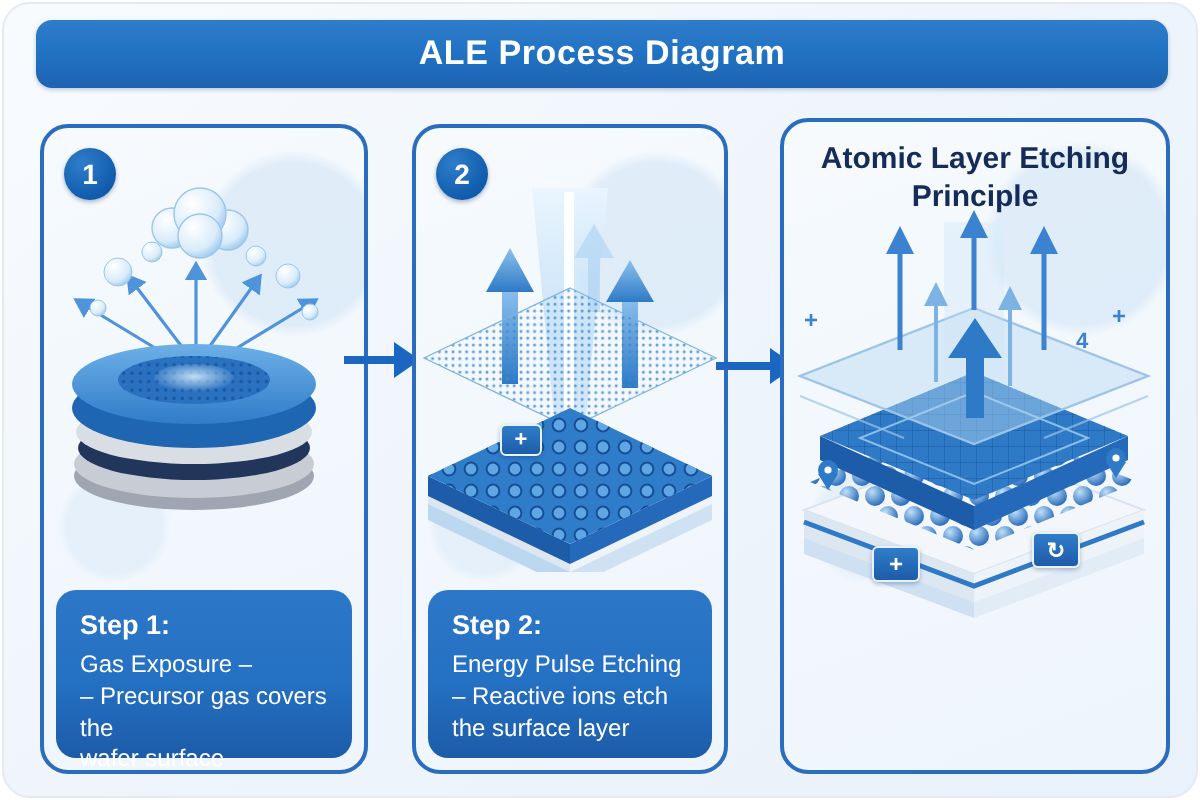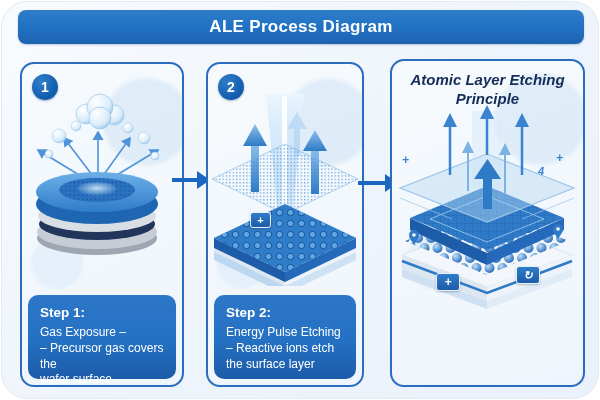--- a/index.html
+++ b/index.html
@@ -1,35 +1,35 @@
 <!DOCTYPE html>
 <html><head>
 <meta charset="utf-8">
 <style>
   html,body{margin:0;padding:0;width:600px;height:400px;overflow:hidden;
     font-family:"Liberation Sans",sans-serif;background:#ffffff;}
   .card{position:absolute;left:1px;top:1px;width:596px;height:396px;
-    border-radius:26px;border:1px solid #e3eaf3;
+    border-radius:14px;border:1px solid #e3eaf3;
     background:linear-gradient(140deg,#f8fbfe 0%,#eef4fb 55%,#e9f1fa 100%);}
   
   .banner{position:absolute;left:16px;top:8px;width:566px;height:34px;
     border-radius:8px;background:linear-gradient(180deg,#2f7dca 0%,#2273c4 45%,#1d63b1 100%);
     display:flex;align-items:center;justify-content:center;
     box-shadow:0 1px 2px rgba(20,60,120,.25);}
   .banner span{color:#ffffff;font-size:17px;font-weight:bold;letter-spacing:.3px;}
   
   .panel{position:absolute;top:60px;height:325px;border:2px solid #2a6cbd;border-radius:14px;
     background:
       radial-gradient(circle at 78% 18%, rgba(170,205,238,.28) 0 14%, transparent 16%),
       radial-gradient(circle at 22% 62%, rgba(170,205,238,.18) 0 10%, transparent 12%),
       linear-gradient(160deg,#f6fafd 0%,#eef5fc 100%);
     box-sizing:border-box;}
   #panel1{left:18px;width:164px;}
   #panel2{left:204px;width:158px;}
-  #panel3{left:388px;top:57px;width:195px;height:328px;font-style:italic;}
+  #panel3{left:388px;top:57px;width:195px;height:328px;}
   .badge{position:absolute;left:10px;top:10px;width:26px;height:26px;border-radius:50%;
     background:radial-gradient(circle at 35% 30%,#2f7dca,#0f5aab 75%);
     color:#fff;font-weight:bold;font-size:14px;display:flex;align-items:center;justify-content:center;
     box-shadow:0 1px 2px rgba(10,50,110,.35);}
   .stepbox{position:absolute;left:6px;right:6px;bottom:6px;height:84px;border-radius:10px;
     background:linear-gradient(180deg,#2d77c8 0%,#2470c2 55%,#1c5ca9 100%);
     color:#fff;padding:10px 12px;box-sizing:border-box;}
   .stepbox .h{font-weight:bold;font-size:13.5px;margin-bottom:5px;}
   .stepbox .b{font-size:12px;line-height:1.32;white-space:pre-line;}
   .illu{position:absolute;left:0;}

